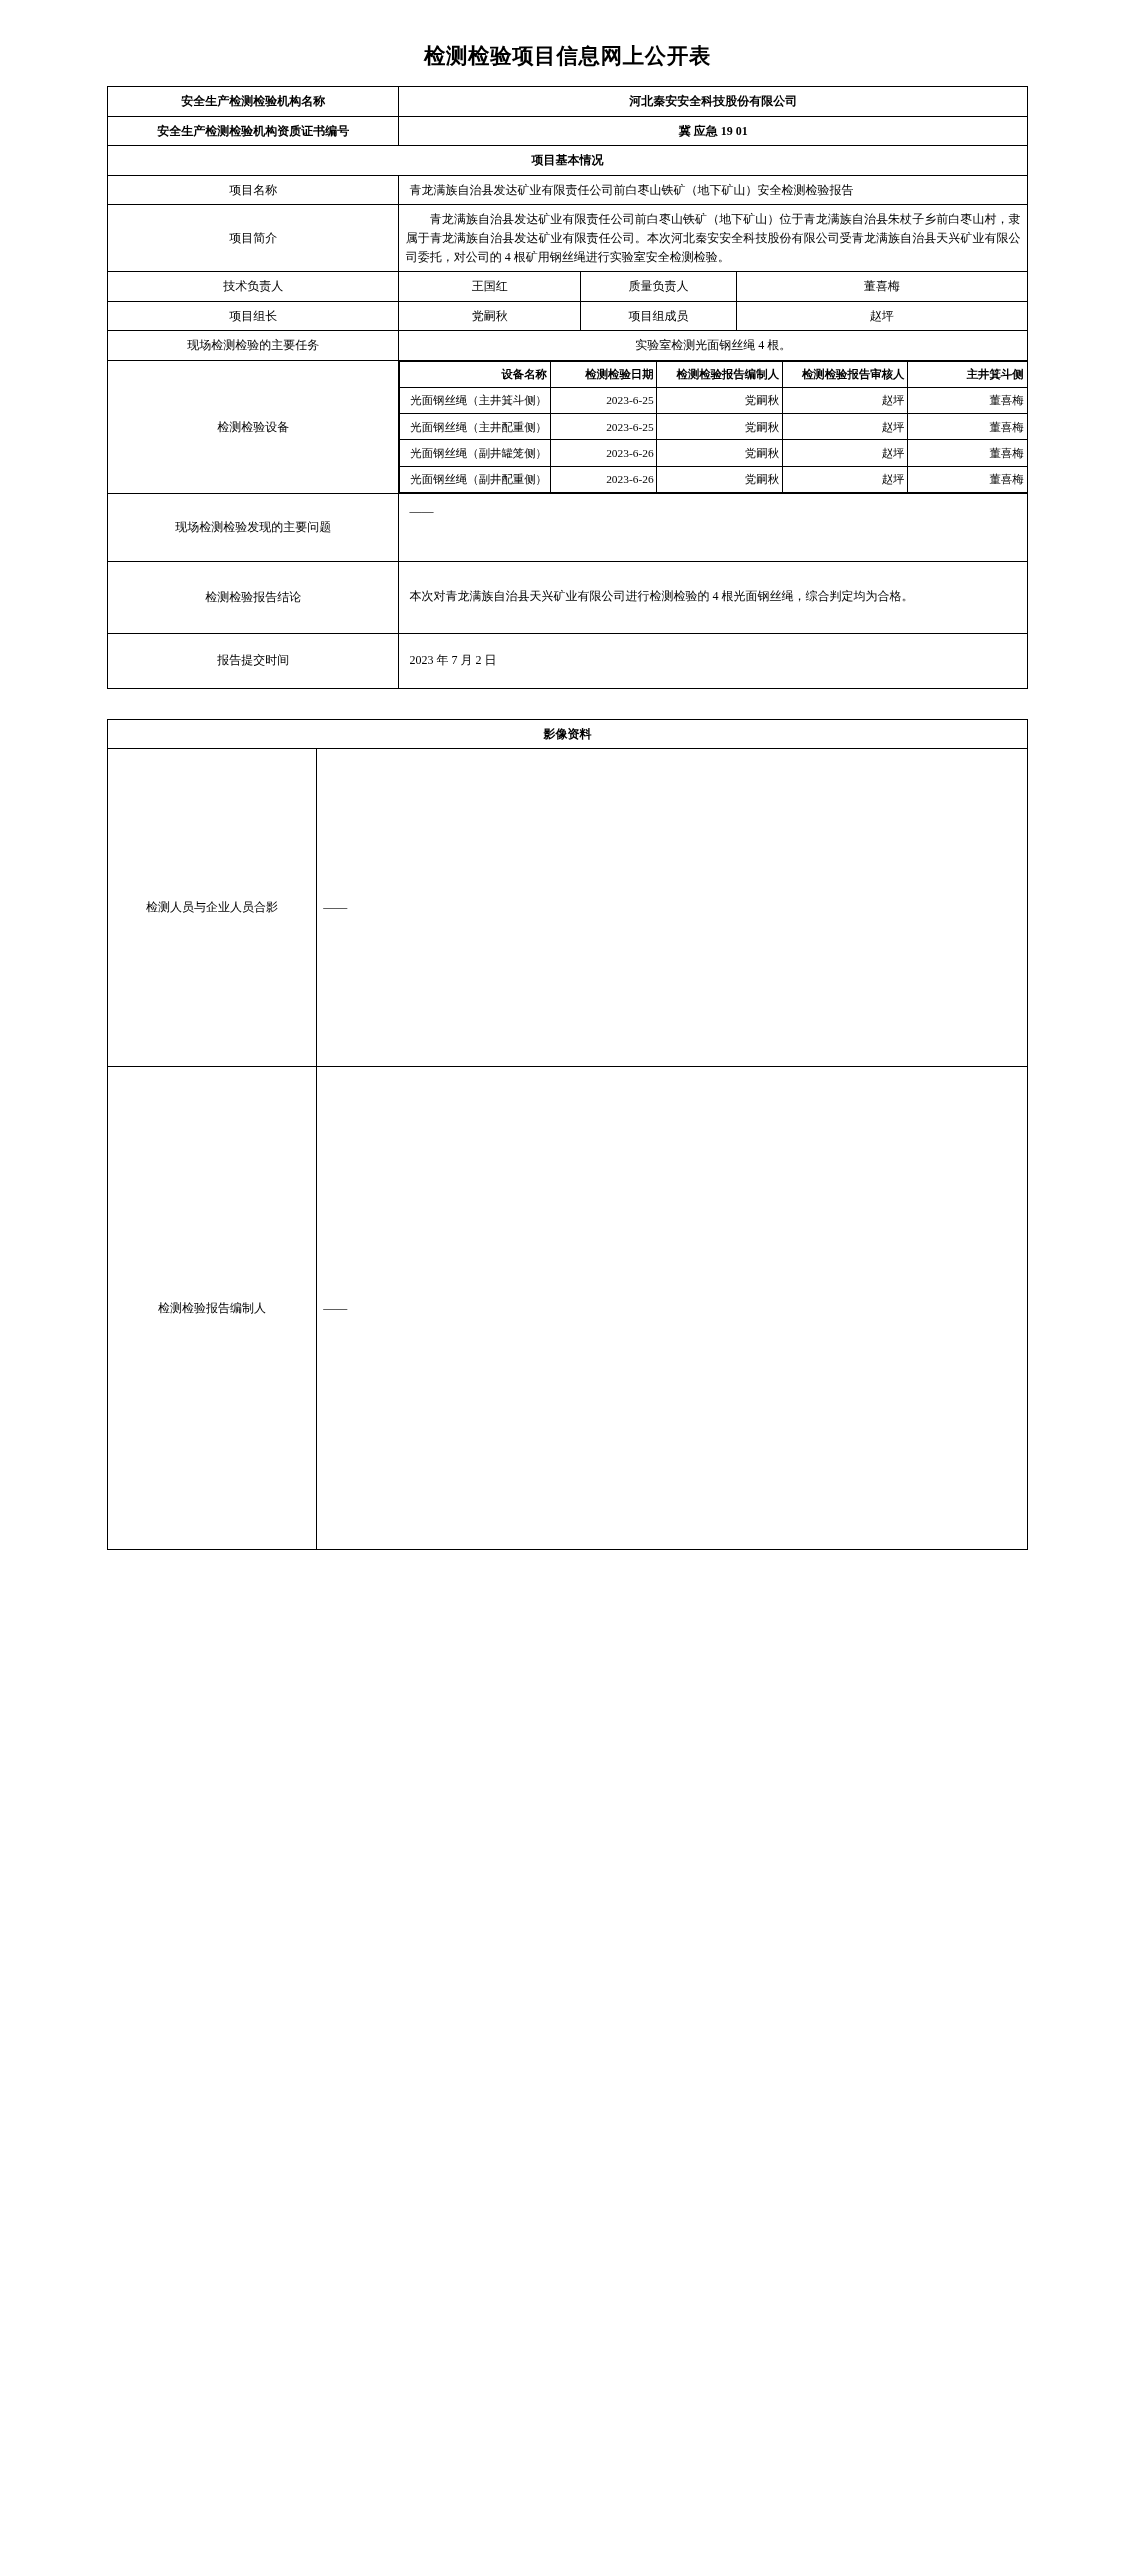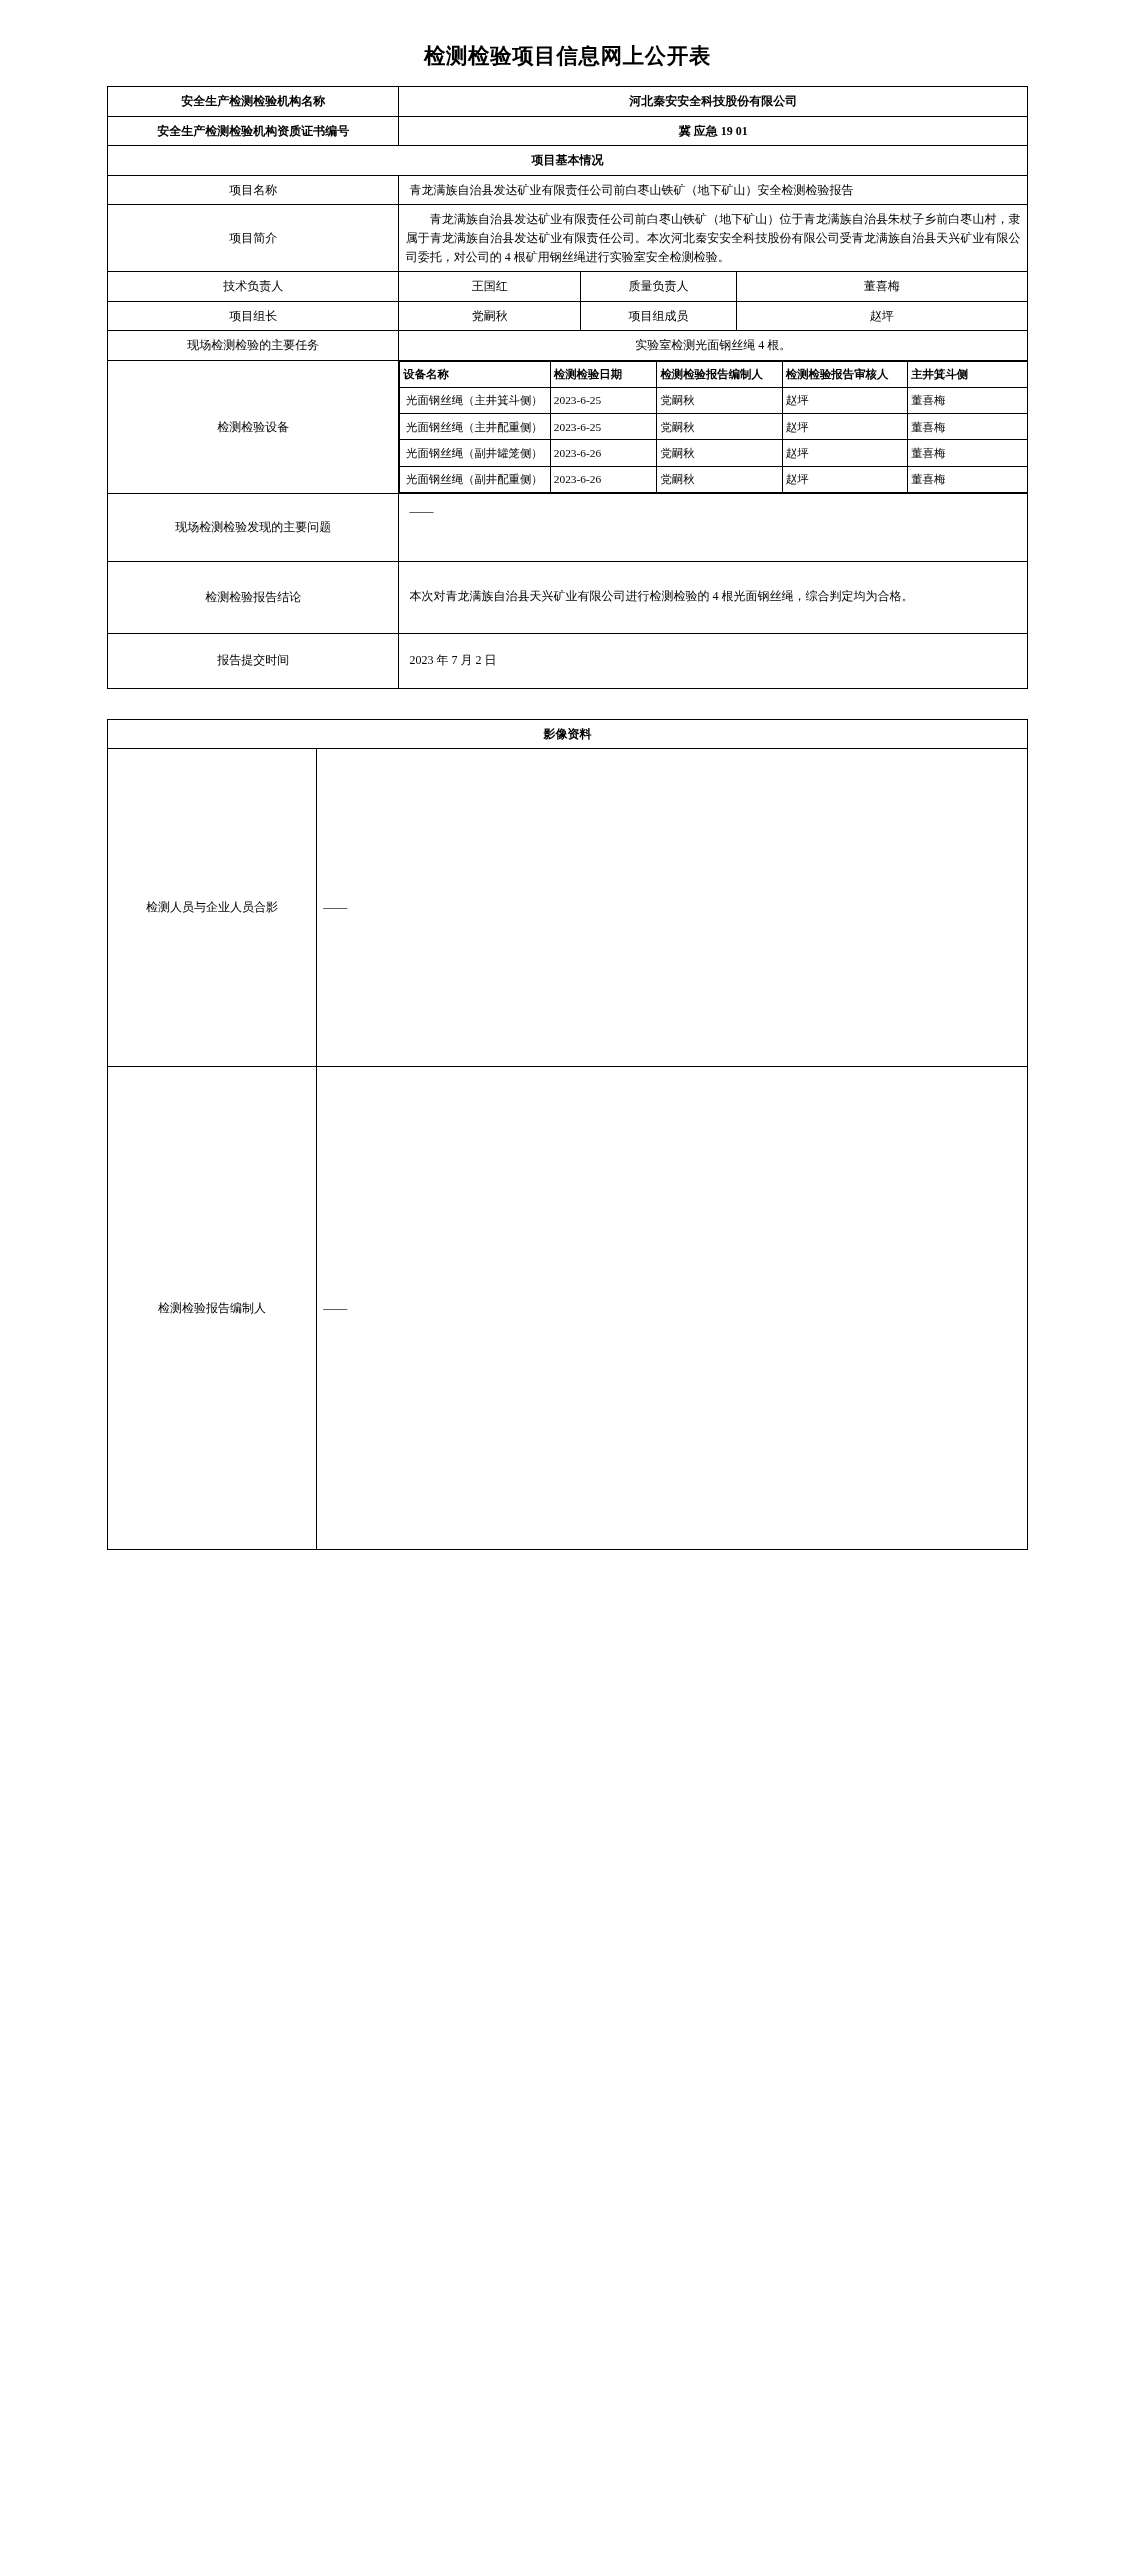--- a/index.html
+++ b/index.html
@@ -70,21 +70,21 @@
   table.equip {
     border-collapse: collapse;
     width: 100%;
     table-layout: fixed;
     margin: 0;
   }
   table.equip td {
     border: 0.7px solid #000000;
     font-size: 11.4px;
     padding: 4.3px 2.9px;
-    text-align: left;
+    text-align: right;
     line-height: 1.45;
     vertical-align: middle;
     margin-top: 28px;
   }
   table.equip td.hd {
     font-weight: bold;
     font-size: 11.4px;
   }
   td.nested {
     padding: 0 !important;

